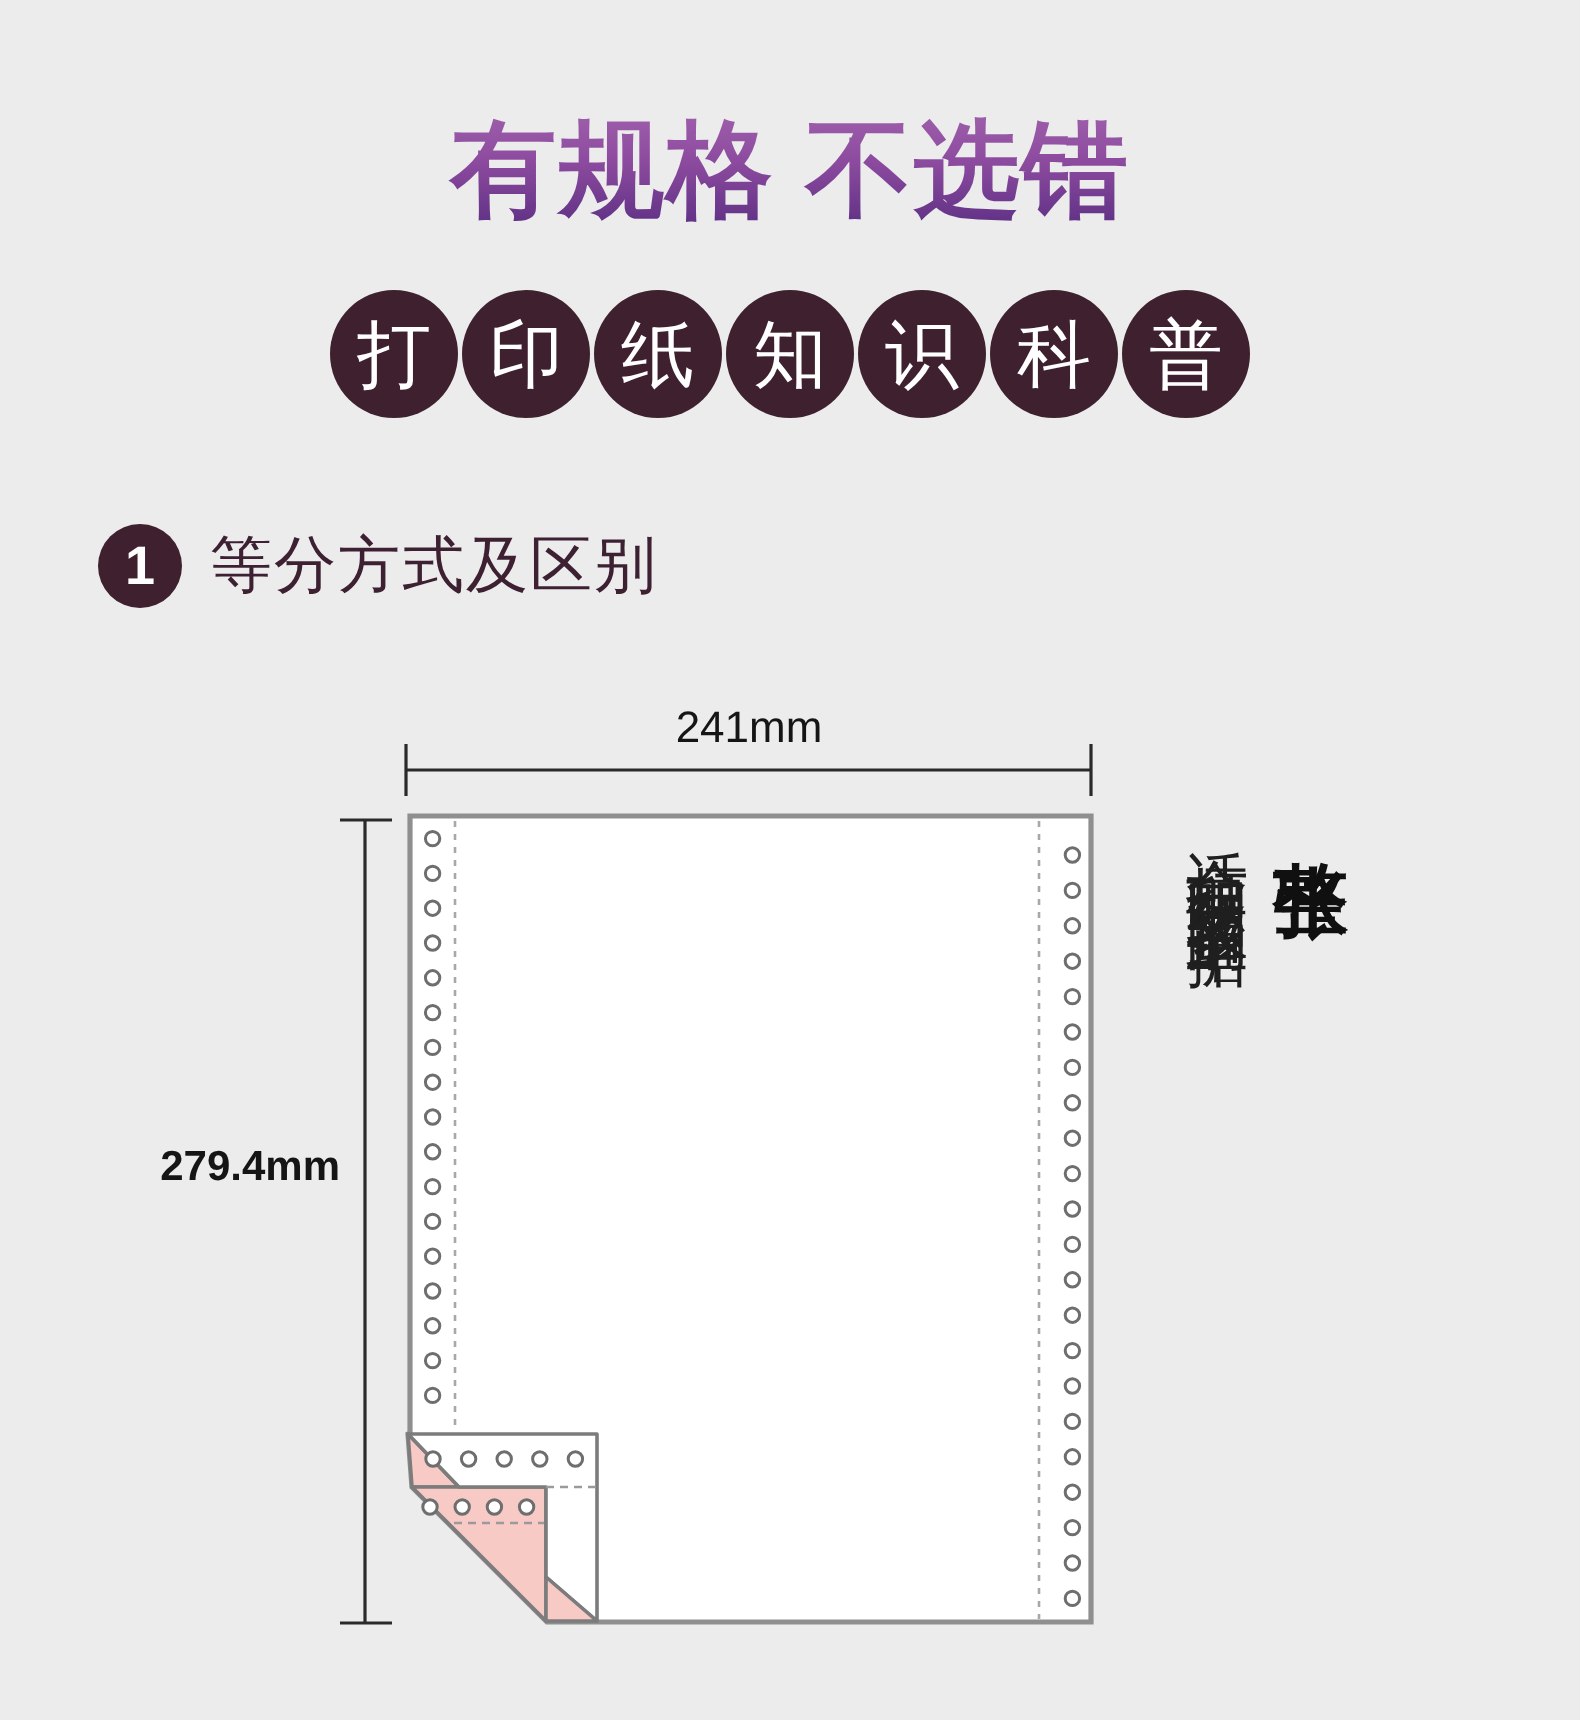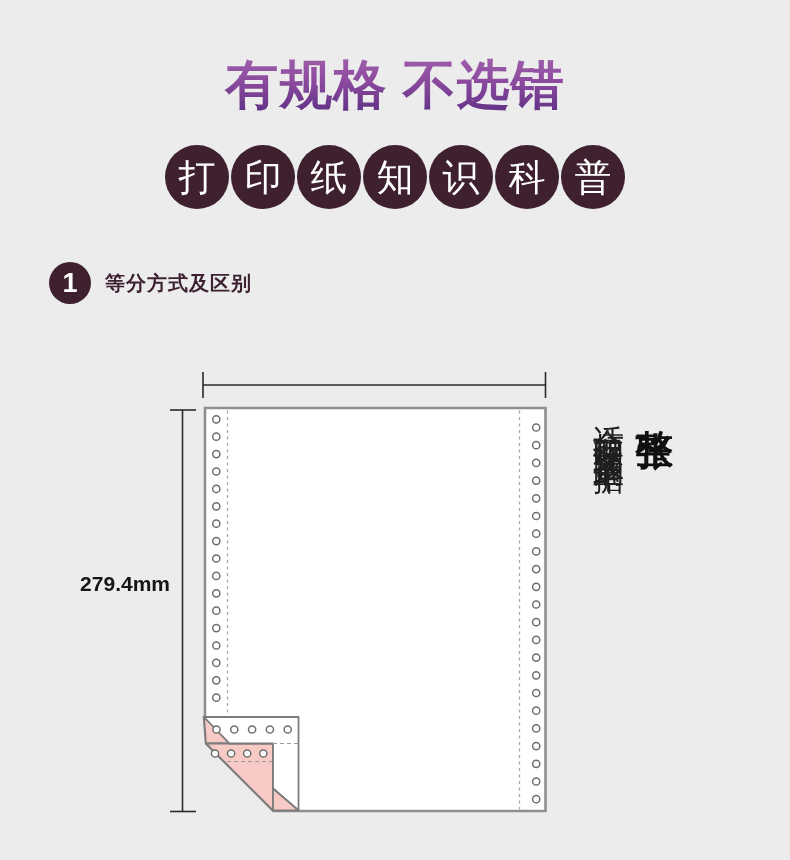--- a/index.html
+++ b/index.html
@@ -20,21 +20,21 @@
     width:64px;height:64px;border-radius:50%;background:#3e202e;color:#ffffff;
     font-size:37px;display:flex;align-items:center;justify-content:center;line-height:1;
   }
 
   
   .section-head{position:absolute;left:49px;top:262px;display:flex;align-items:center;gap:14px;}
   .sec-num{
     width:42px;height:42px;border-radius:50%;background:#3e202e;color:#fff;
     font-size:27px;font-weight:700;display:flex;align-items:center;justify-content:center;line-height:1;
   }
-  .sec-title{font-size:20px;color:#3d2132;font-weight:700;letter-spacing:1px;}
+  .sec-title{font-size:31px;color:#3d2132;font-weight:400;letter-spacing:1px;}
 
   
   .dim-w{position:absolute;left:203px;width:343px;top:351px;text-align:center;font-size:22px;color:#151515;}
   .dim-h{position:absolute;left:58px;width:112px;top:572px;text-align:right;font-size:21px;color:#151515;font-weight:bold;}
 
   
   .annotation{
     position:absolute;top:400px;right:117px;
     writing-mode:vertical-rl;text-orientation:upright;
   }
@@ -65,20 +65,21 @@
     <span class="badge">识</span>
     <span class="badge">科</span>
     <span class="badge">普</span>
   </div>
 
   <div class="section-head">
     <span class="sec-num">1</span>
     <span class="sec-title">等分方式及区别</span>
   </div>
 
+  <div class="dim-w">241mm</div>
   <div class="dim-h">279.4mm</div>
 
   <svg class="diagram" viewBox="0 0 790 860" xmlns="http://www.w3.org/2000/svg">
 
     <g class="dims">
       <line x1="203" y1="385" x2="545.5" y2="385"></line>
       <line x1="203" y1="372" x2="203" y2="398"></line>
       <line x1="545.5" y1="372" x2="545.5" y2="398"></line>
       <line x1="182.5" y1="410" x2="182.5" y2="811.5"></line>
       <line x1="170" y1="410" x2="196" y2="410"></line>

